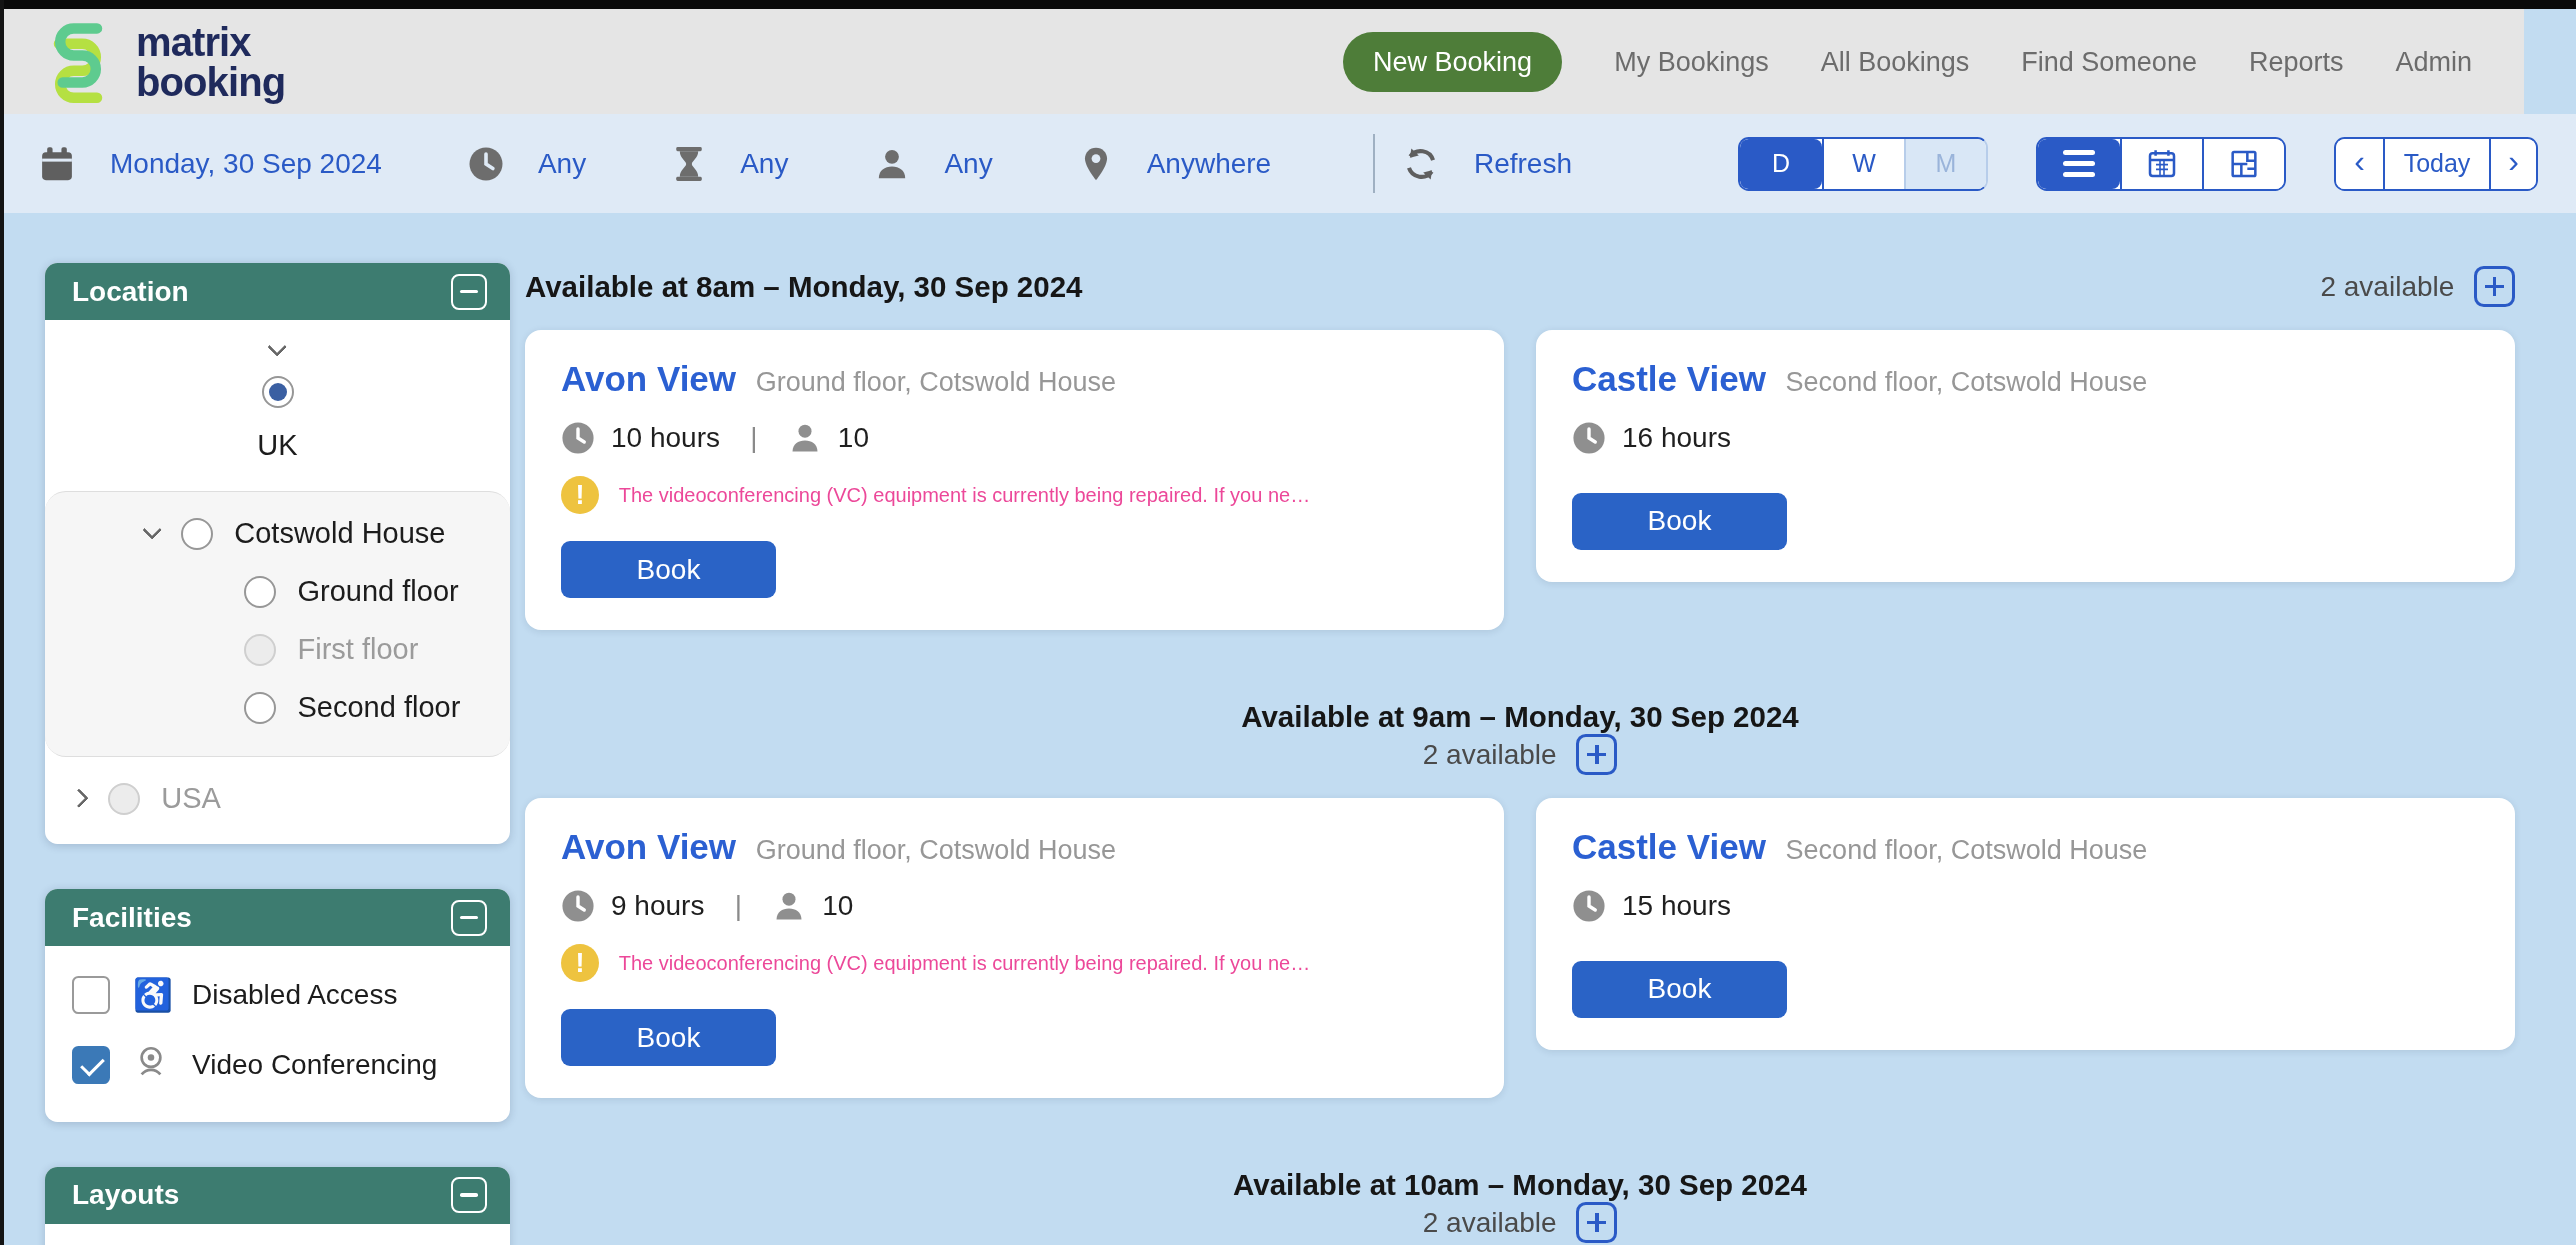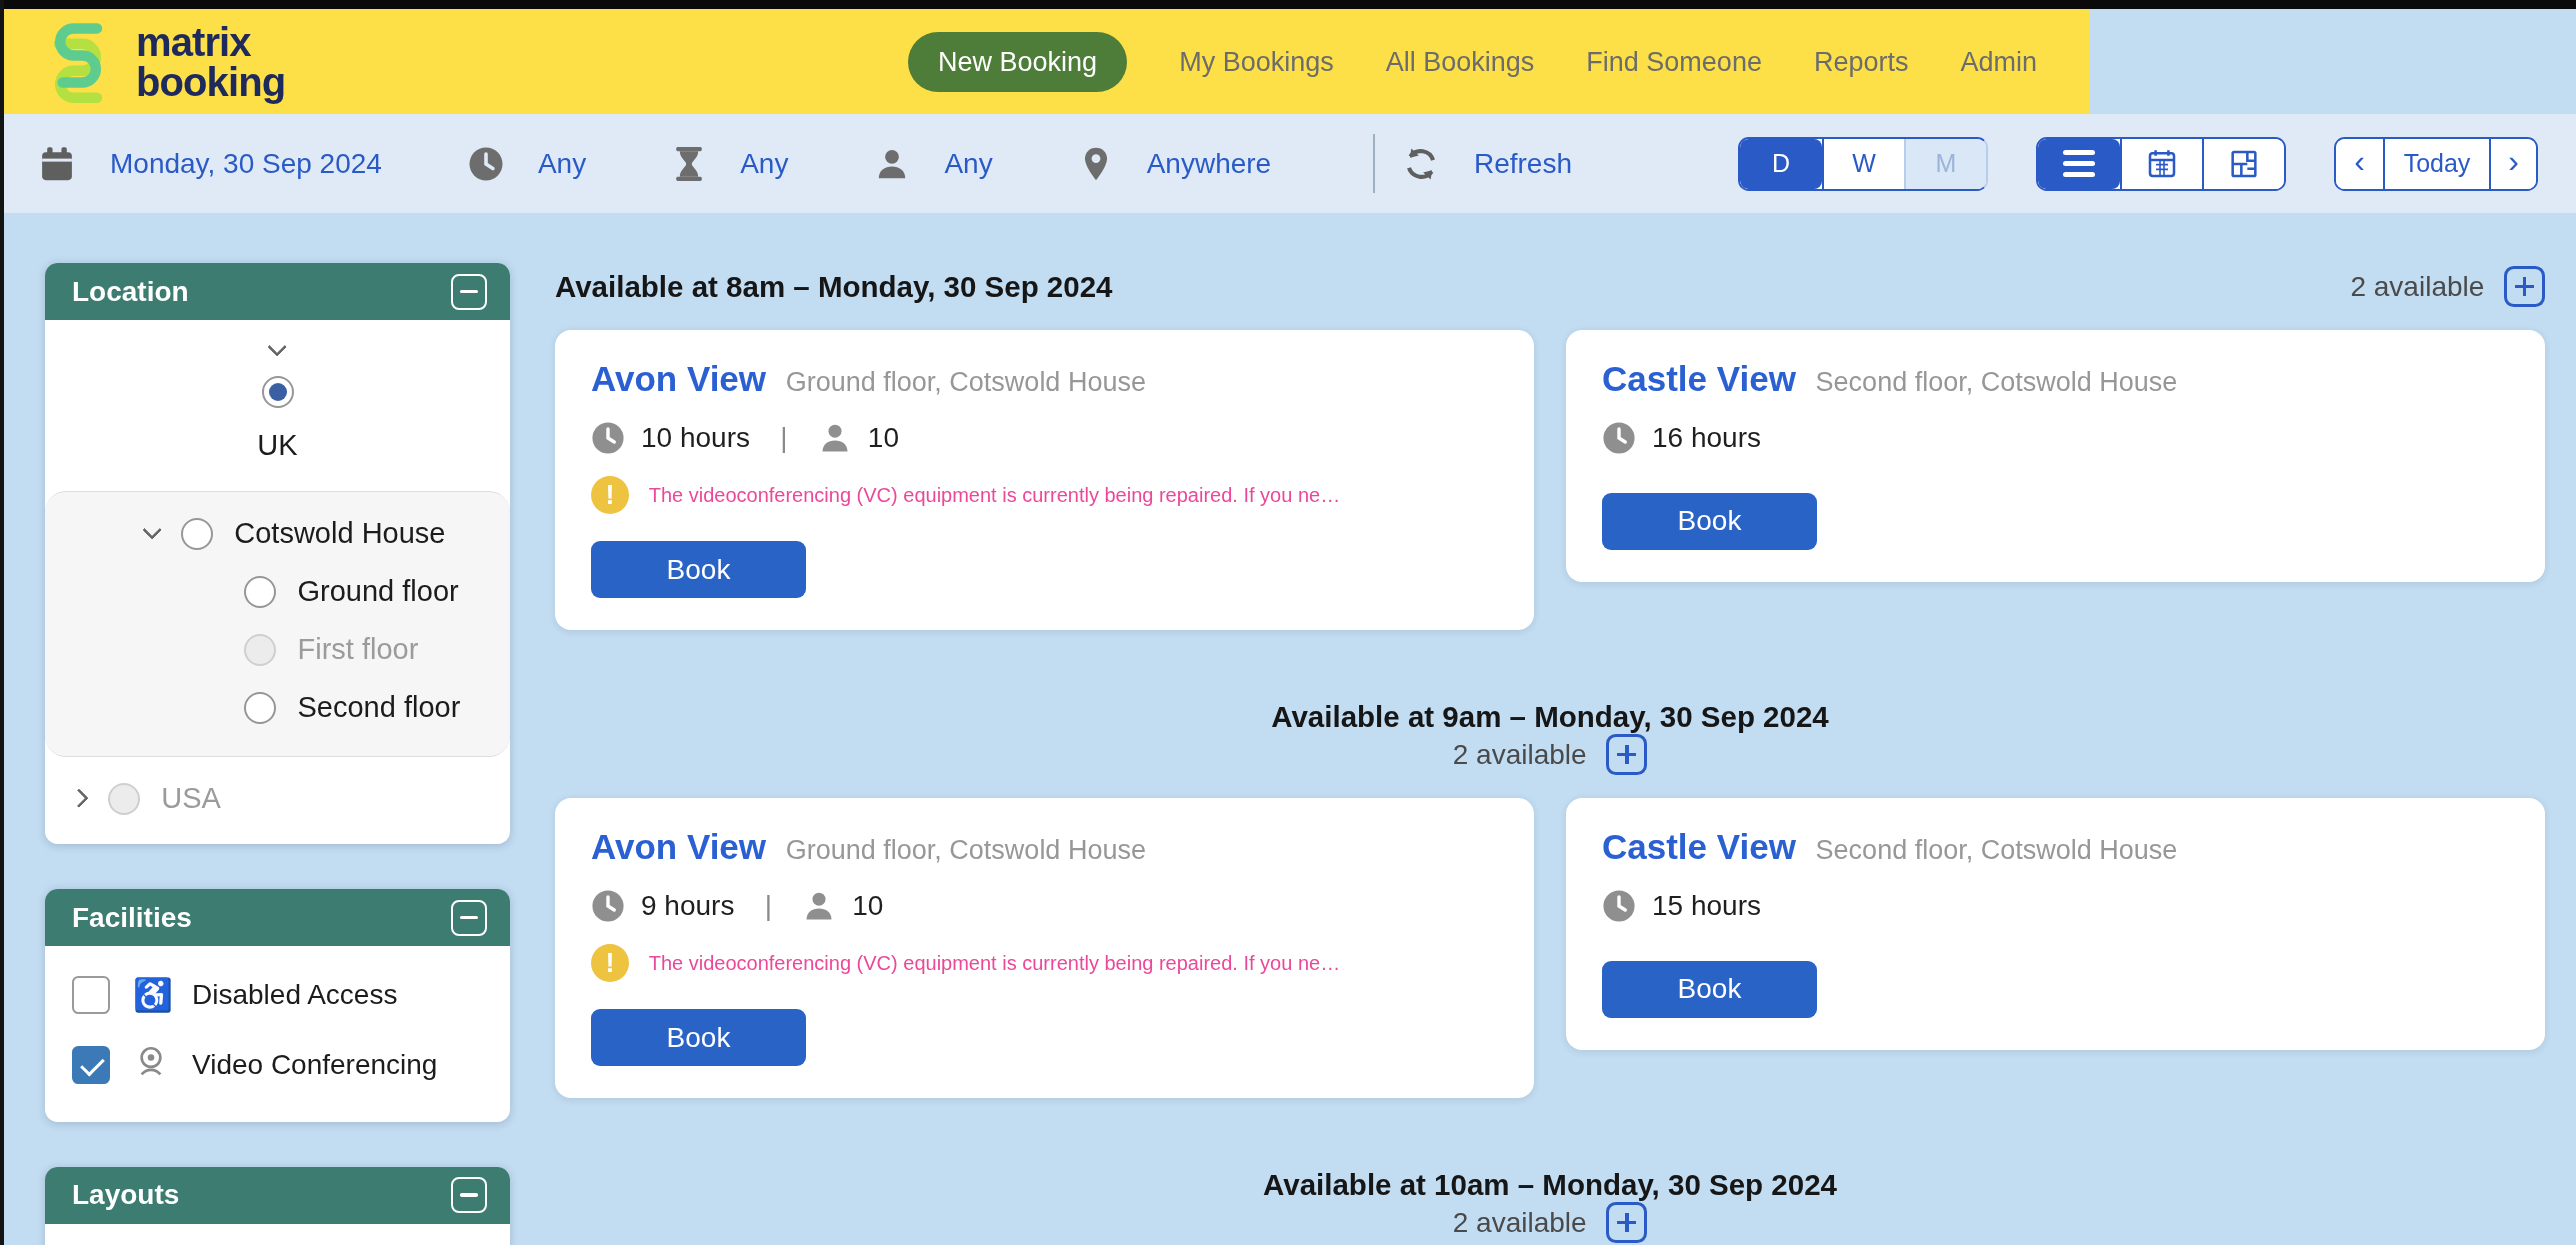--- a/index.html
+++ b/index.html
@@ -4,21 +4,21 @@
 <style>
   html,body{margin:0;padding:0;width:2576px;height:1246px;overflow:hidden;
     font-family:"Liberation Sans", sans-serif;background:#c2dcf1;}
   *{box-sizing:border-box;}
 
   
   .edge-top{position:absolute;top:0;left:0;width:2576px;height:9px;background:#0a0a0a;z-index:50;}
   .edge-left{position:absolute;top:0;left:0;width:3.6px;height:1246px;background:#141414;z-index:50;}
 
   
-  .header{position:absolute;top:9px;left:0;width:2089px;height:106px;background:#fde047;
+  .header{position:absolute;top:9px;left:0;width:2524px;height:106px;background:#e5e5e5;
     display:flex;align-items:center;padding:0 52px 0 43px;}
   .logo{display:flex;align-items:center;gap:23px;}
   .logo-word{font-weight:700;font-size:40px;line-height:40px;color:#1f2a5c;letter-spacing:-0.9px;}
   .nav{margin-left:auto;display:flex;align-items:center;gap:52px;}
   .nav-link{font-size:27px;color:#6c6c6c;cursor:pointer;white-space:nowrap;}
   .nav-pill{background:#4e7d39;color:#fff;font-size:27px;padding:14.3px 30px;border-radius:39px;cursor:pointer;white-space:nowrap;}
 
   
   .filterbar{position:absolute;top:114px;left:0;width:2576px;height:99px;background:#dfeaf6;
     display:flex;align-items:center;padding:0 38px;}
@@ -76,21 +76,21 @@
   .check-row{display:flex;align-items:center;gap:23px;font-size:28px;color:#1c1c1c;margin-bottom:30px;}
   .panel-body{padding:30px 27px 5.4px;}
   .checkbox{width:38px;height:38px;border:2.7px solid #9a9a9a;border-radius:6.3px;background:#fff;
     position:relative;cursor:pointer;flex:0 0 auto;}
   .checkbox.checked{background:#3b79b7;border-color:#3b79b7;}
   .checkbox.checked::after{content:"";position:absolute;left:11.6px;top:4.5px;width:9.8px;height:19px;
     border-right:3.6px solid #fff;border-bottom:3.6px solid #fff;transform:rotate(45deg);}
   .fac-icon{width:36px;text-align:center;font-size:32px;color:#8a8a8a;flex:0 0 auto;}
 
   
-  .main{position:absolute;left:555px;top:0;width:1990px;}
+  .main{position:absolute;left:525px;top:0;width:1990px;}
   .section-head{display:flex;align-items:center;justify-content:space-between;}
   .section-title{font-size:29.5px;font-weight:700;color:#161616;}
   .avail{display:flex;align-items:center;gap:19.7px;}
   .avail-label{font-size:28px;color:#4a4a4a;}
   .plus-box{width:41px;height:41px;border:3.6px solid #2a5ac6;border-radius:9.8px;position:relative;cursor:pointer;background:transparent;}
   .plus-box::before{content:"";position:absolute;left:8px;right:8px;top:50%;height:3.6px;margin-top:-1.8px;background:#2a5ac6;}
   .plus-box::after{content:"";position:absolute;top:8px;bottom:8px;left:50%;width:3.6px;margin-left:-1.8px;background:#2a5ac6;}
 
   .cards{display:grid;grid-template-columns:1fr 1fr;gap:32px;align-items:start;margin-top:23px;}
   .card{background:#fff;border-radius:16px;padding:29px 36px 32px;box-shadow:0 1.8px 7.2px rgba(20,40,70,.10);}

